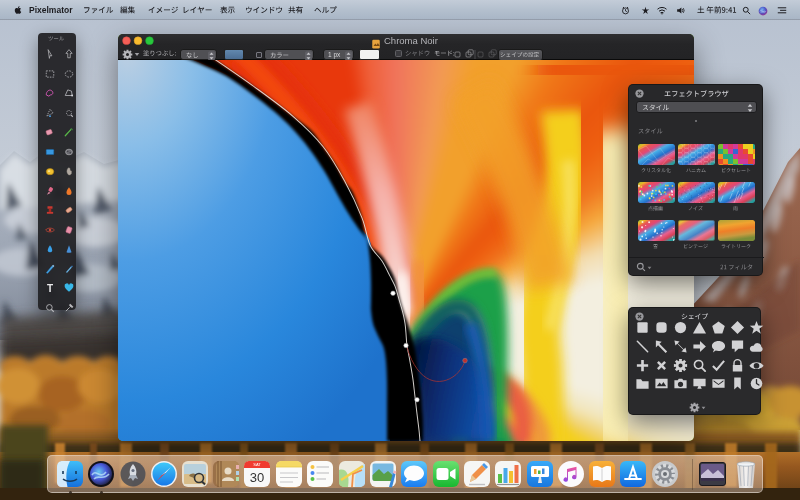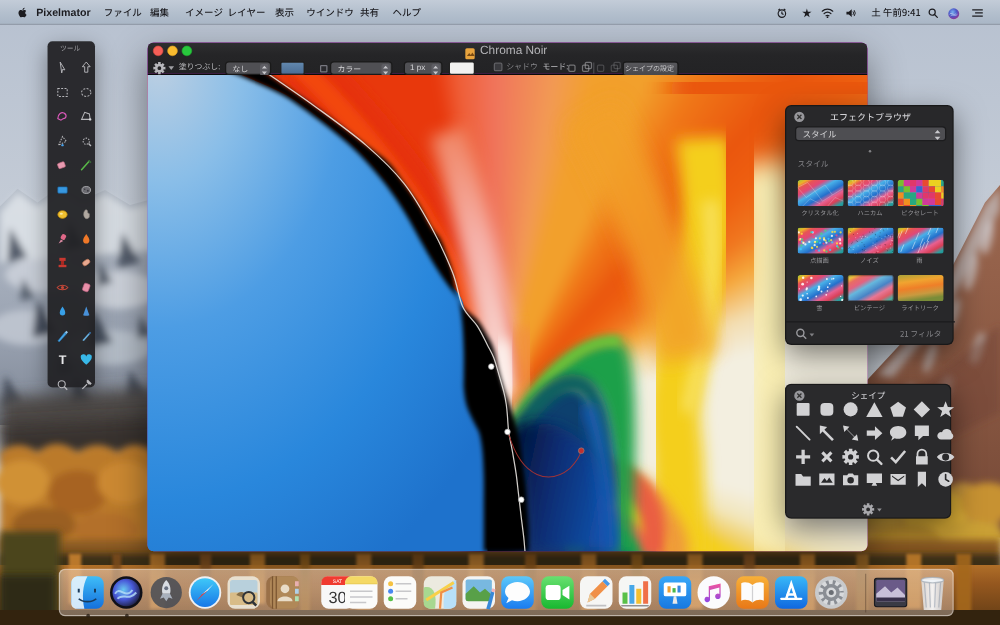--- a/index.html
+++ b/index.html
@@ -109,21 +109,21 @@
  <rect x="595" y="443" width="9" height="50" fill="#8a5520"></rect>
  <rect x="640" y="443" width="12" height="46" fill="#bb782a"></rect>
  <rect x="685" y="443" width="10" height="52" fill="#916020"></rect>
  <rect x="725" y="443" width="12" height="44" fill="#c07c2c"></rect>
  <rect x="765" y="443" width="12" height="50" fill="#a5681f"></rect>
 </g>
 <rect x="0" y="425" width="48" height="75" fill="#4c451e" filter="url(#wb3)"></rect>
 <rect x="0" y="460" width="44" height="40" fill="#2e2912" filter="url(#wb3)"></rect>
 <rect x="0" y="488" width="800" height="12" fill="#33230e"></rect>
 </svg>
-    <div class="abs" style="left:118px;top:34px;width:576px;height:407px;border-radius:5px;box-shadow:0 12px 30px rgba(0,0,0,0.45);background:#a21caf">
+    <div class="abs" style="left:118px;top:34px;width:576px;height:407px;border-radius:5px;box-shadow:0 12px 30px rgba(0,0,0,0.45);background:#4d7c0f">
       <div class="abs" style="left:0;top:0;width:576px;height:26px;background:linear-gradient(180deg,#2e2e30 0%,#252527 40%,#232325 100%);border-bottom:1px solid #0a0a0a;border-radius:5px 5px 0 0">
         <svg class="abs" style="left:2px;top:1px" width="40" height="11" viewBox="0 0 40 11">
           <circle cx="6.5" cy="5.7" r="3.9" fill="#f55f57" stroke="#d94b42" stroke-width="0.5"></circle>
           <circle cx="18" cy="5.7" r="3.9" fill="#f8bb2f" stroke="#dfa023" stroke-width="0.5"></circle>
           <circle cx="29.5" cy="5.7" r="3.9" fill="#28c83d" stroke="#1faf30" stroke-width="0.5"></circle>
         </svg>
         <div class="abs" style="left:253px;top:1px;width:12px;height:10px"><svg width="10" height="10" viewBox="0 0 16 16">
             <rect x="2" y="1" width="12" height="14" rx="2" fill="#e8a33d"></rect>
             <path d="M4,11 l3,-4 2,2.5 2,-3 3,4.5 z" fill="#7a4a12"></path>
           </svg></div>
@@ -1056,21 +1056,21 @@
       <div style="position:absolute;left:164px;top:4px;width:28px;height:28px"><svg width="28" height="28" viewBox="0 0 28 28">
           <rect x="1" y="1" width="26" height="26" rx="6" fill="#9a7048"></rect>
           <rect x="4" y="1" width="23" height="26" rx="5" fill="#b08858"></rect>
           <path d="M6,1 V27 M9,1 V27" stroke="#7a5530" stroke-width="1"></path>
           <rect x="24" y="5" width="3" height="4" fill="#e8b0b0"></rect>
           <rect x="24" y="11" width="3" height="4" fill="#b0d0e8"></rect>
           <rect x="24" y="17" width="3" height="4" fill="#b0e0b0"></rect>
           <circle cx="16" cy="11" r="3.5" fill="#e8dcc8"></circle>
           <path d="M10,21 C10,16 22,16 22,21 Z" fill="#e8dcc8"></path>
         </svg></div>
-      <div style="position:absolute;left:208px;top:4px;width:28px;height:28px"><svg width="28" height="28" viewBox="0 0 28 28">
+      <div style="position:absolute;left:195px;top:4px;width:28px;height:28px"><svg width="28" height="28" viewBox="0 0 28 28">
           <rect x="1" y="1" width="26" height="26" rx="6" fill="#f8f8f8"></rect>
           <path d="M1,8 L27,8 L27,7 C27,3 25,1 21,1 L7,1 C3,1 1,3 1,7 Z" fill="#f03b30"></path>
           <text x="14" y="6.2" font-size="4" fill="#fff" text-anchor="middle" font-family="Liberation Sans">SAT</text>
           <text x="14" y="22" font-size="13" fill="#333" text-anchor="middle" font-family="Liberation Sans">30</text>
         </svg></div>
       <div style="position:absolute;left:227px;top:4px;width:28px;height:28px"><svg width="28" height="28" viewBox="0 0 28 28">
           <rect x="1" y="1" width="26" height="26" rx="6" fill="#fbfbf9"></rect>
           <path d="M1,7 L27,7 L27,7 C27,3 25,1 21,1 L7,1 C3,1 1,3 1,7 Z" fill="#f5d964"></path>
           <path d="M1,7 H27" stroke="#e8c84a" stroke-width="0.8"></path>
           <path d="M5,13 H23 M5,17.5 H23 M5,22 H18" stroke="#c8c8ca" stroke-width="1.2"></path>

